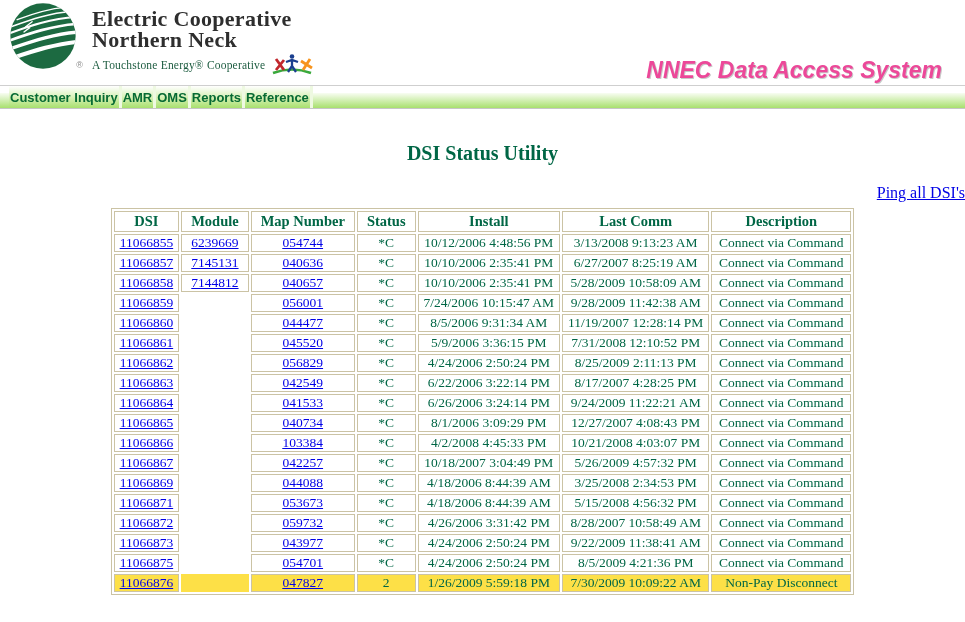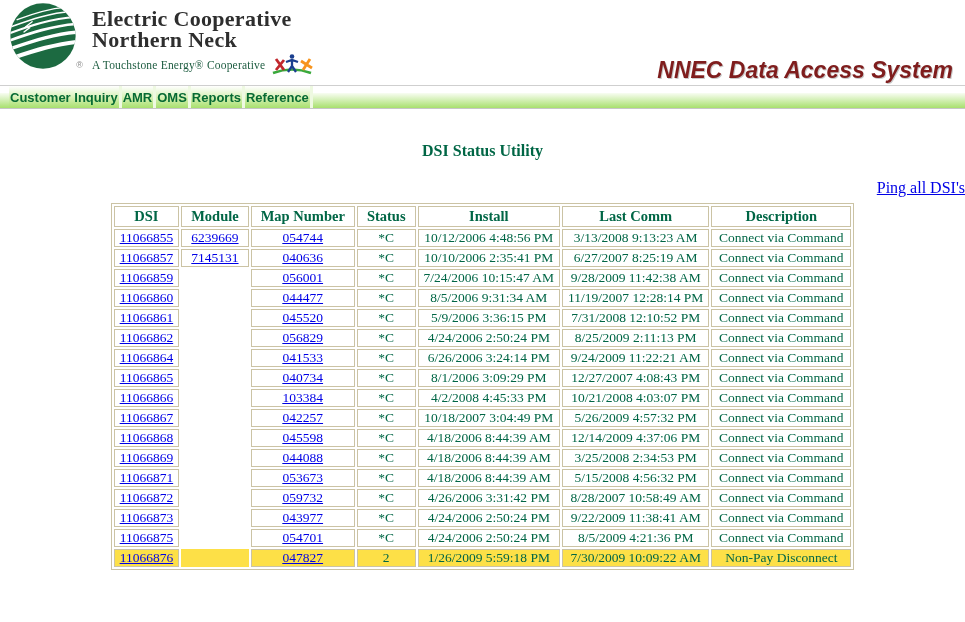--- a/index.html
+++ b/index.html
@@ -12,36 +12,36 @@
   .logo{position:absolute;left:9px;top:2px;display:flex;align-items:flex-start;}
   .logo-circle-wrap{position:relative;width:70px;height:70px;}
   .reg-mark{position:absolute;right:-4px;bottom:2px;font-size:9px;color:#8a8a8a;
     font-family:"Liberation Sans",sans-serif;}
   .brand-block{margin-left:13px;padding-top:6px;}
   .brand-line{font-weight:bold;font-size:22px;line-height:21px;color:#2e2e2e;
     letter-spacing:.3px;}
   .tagline-row{display:flex;align-items:center;margin-top:3px;}
   .tagline{font-size:11.5px;color:#1d5c40;letter-spacing:.2px;}
   .ts-logo{margin-left:5px;}
-  .system-title{position:absolute;right:12px;bottom:1px;
+  .system-title{position:absolute;right:23px;bottom:1px;
     font-family:"Liberation Sans",sans-serif;font-style:italic;font-weight:bold;
-    font-size:23px;color:#7f1d1d;text-shadow:1px 1px 0 #c9c9c9;}
+    font-size:23px;color:#ec4899;text-shadow:1px 1px 0 #c9c9c9;}
   
   .nav{display:flex;height:22px;border-top:1px solid #cfcfcf;
     border-bottom:1px solid #c6c6c6;background:#fff;}
   .nav-lead{width:9px;align-self:flex-end;height:15px;
     background:linear-gradient(#f8fdf2,#a8e06e);}
   .nav-tab{display:flex;align-items:center;padding:0 1px;
     font-family:"Liberation Sans",sans-serif;font-weight:bold;font-size:13px;
     color:#066a33;cursor:pointer;border-right:3px solid #eef9e1;
     background:linear-gradient(#ffffff 0%,#ddf3c0 45%,#a8e06e 100%);}
   .nav-fill{flex:1;align-self:flex-end;height:15px;
     background:linear-gradient(#f8fdf2,#a8e06e);}
   
-  .page-title{margin-top:33px;text-align:center;font-size:16px;font-weight:bold;
+  .page-title{margin-top:33px;text-align:center;font-size:20px;font-weight:bold;
     color:#006645;}
   .ping-row{margin-top:19px;text-align:right;font-size:16px;}
   a{color:#0000e6;text-decoration:underline;cursor:pointer;}
   
   table.dsi{margin:6px auto 0;border-collapse:separate;border-spacing:2px;
     border:1px solid #cbc3a4;}
   .dsi th,.dsi td{border:1px solid #cbc3a4;text-align:center;white-space:nowrap;
     color:#006645;padding:0 5px;}
   .dsi th{font-size:14.5px;height:19px;padding:0 9px;font-weight:bold;}
   .dsi td{font-size:13.5px;height:16px;}
@@ -140,20 +140,29 @@
       <tr>
         <td><a href="#">11066857</a></td>
         <td><a href="#">7145131</a></td>
         <td><a href="#">040636</a></td>
         <td>*C</td>
         <td>10/10/2006 2:35:41 PM</td>
         <td>6/27/2007 8:25:19 AM</td>
         <td>Connect via Command</td>
       </tr>
       <tr>
+        <td><a href="#">11066858</a></td>
+        <td><a href="#">7144812</a></td>
+        <td><a href="#">040657</a></td>
+        <td>*C</td>
+        <td>10/10/2006 2:35:41 PM</td>
+        <td>5/28/2009 10:58:09 AM</td>
+        <td>Connect via Command</td>
+      </tr>
+      <tr>
         <td><a href="#">11066859</a></td>
         <td class="empty"></td>
         <td><a href="#">056001</a></td>
         <td>*C</td>
         <td>7/24/2006 10:15:47 AM</td>
         <td>9/28/2009 11:42:38 AM</td>
         <td>Connect via Command</td>
       </tr>
       <tr>
         <td><a href="#">11066860</a></td>
@@ -176,20 +185,29 @@
       <tr>
         <td><a href="#">11066862</a></td>
         <td class="empty"></td>
         <td><a href="#">056829</a></td>
         <td>*C</td>
         <td>4/24/2006 2:50:24 PM</td>
         <td>8/25/2009 2:11:13 PM</td>
         <td>Connect via Command</td>
       </tr>
       <tr>
+        <td><a href="#">11066863</a></td>
+        <td class="empty"></td>
+        <td><a href="#">042549</a></td>
+        <td>*C</td>
+        <td>6/22/2006 3:22:14 PM</td>
+        <td>8/17/2007 4:28:25 PM</td>
+        <td>Connect via Command</td>
+      </tr>
+      <tr>
         <td><a href="#">11066864</a></td>
         <td class="empty"></td>
         <td><a href="#">041533</a></td>
         <td>*C</td>
         <td>6/26/2006 3:24:14 PM</td>
         <td>9/24/2009 11:22:21 AM</td>
         <td>Connect via Command</td>
       </tr>
       <tr>
         <td><a href="#">11066865</a></td>
@@ -209,29 +227,20 @@
         <td>10/21/2008 4:03:07 PM</td>
         <td>Connect via Command</td>
       </tr>
       <tr>
         <td><a href="#">11066867</a></td>
         <td class="empty"></td>
         <td><a href="#">042257</a></td>
         <td>*C</td>
         <td>10/18/2007 3:04:49 PM</td>
         <td>5/26/2009 4:57:32 PM</td>
-        <td>Connect via Command</td>
-      </tr>
-      <tr>
-        <td><a href="#">11066868</a></td>
-        <td class="empty"></td>
-        <td><a href="#">045598</a></td>
-        <td>*C</td>
-        <td>4/18/2006 8:44:39 AM</td>
-        <td>12/14/2009 4:37:06 PM</td>
         <td>Connect via Command</td>
       </tr>
       <tr>
         <td><a href="#">11066869</a></td>
         <td class="empty"></td>
         <td><a href="#">044088</a></td>
         <td>*C</td>
         <td>4/18/2006 8:44:39 AM</td>
         <td>3/25/2008 2:34:53 PM</td>
         <td>Connect via Command</td>

